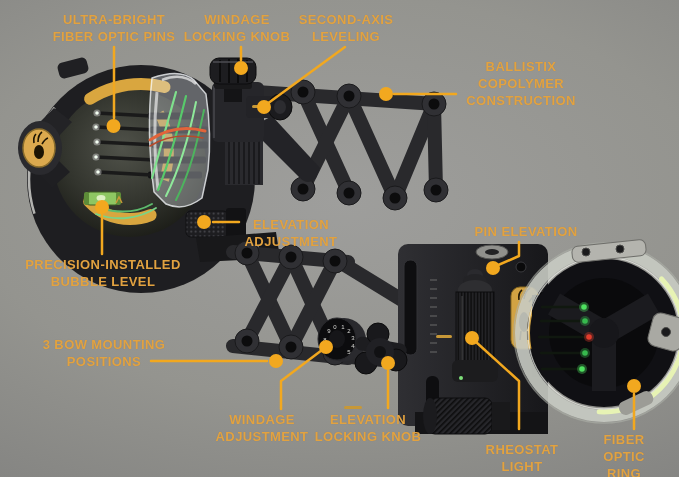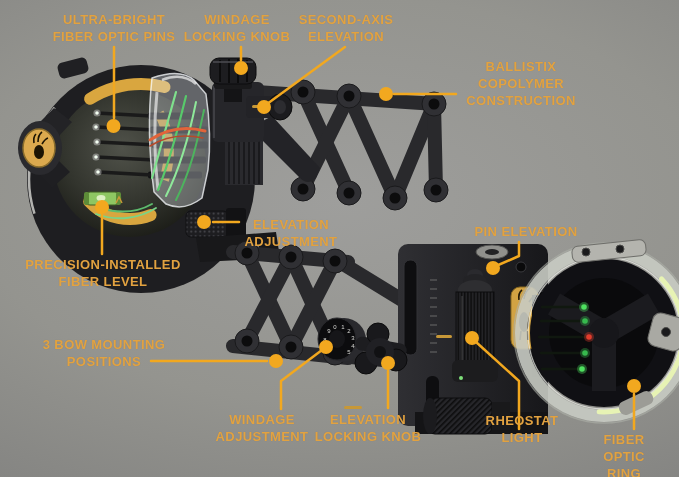--- a/index.html
+++ b/index.html
@@ -381,31 +381,31 @@
       <circle cx="472" cy="338" r="7"></circle>
       <circle cx="634" cy="386" r="7"></circle>
     </g>
   </svg>
 
   <div class="callout" style="left:114px;top:11px">ULTRA-BRIGHT
 FIBER OPTIC PINS</div>
   <div class="callout" style="left:237px;top:11px">WINDAGE
 LOCKING KNOB</div>
   <div class="callout" style="left:346px;top:11px">SECOND-AXIS
-ELEVATION</div>
+LEVELING</div>
   <div class="callout" style="left:521px;top:58px">BALLISTIX COPOLYMER
 CONSTRUCTION</div>
   <div class="callout" style="left:291px;top:216px">ELEVATION
 ADJUSTMENT</div>
   <div class="callout" style="left:103px;top:256px">PRECISION-INSTALLED
-FIBER LEVEL</div>
+BUBBLE LEVEL</div>
   <div class="callout" style="left:526px;top:223px">PIN ELEVATION</div>
   <div class="callout" style="left:104px;top:336px">3 BOW MOUNTING
 POSITIONS</div>
   <div class="callout" style="left:262px;top:411px">WINDAGE
 ADJUSTMENT</div>
   <div class="callout" style="left:368px;top:411px">ELEVATION
 LOCKING KNOB</div>
-  <div class="callout" style="left:522px;top:412px">RHEOSTAT
+  <div class="callout" style="left:522px;top:441px">RHEOSTAT
 LIGHT</div>
   <div class="callout" style="left:624px;top:431px">FIBER OPTIC
 RING</div>
 </div>
 
 </body></html>

